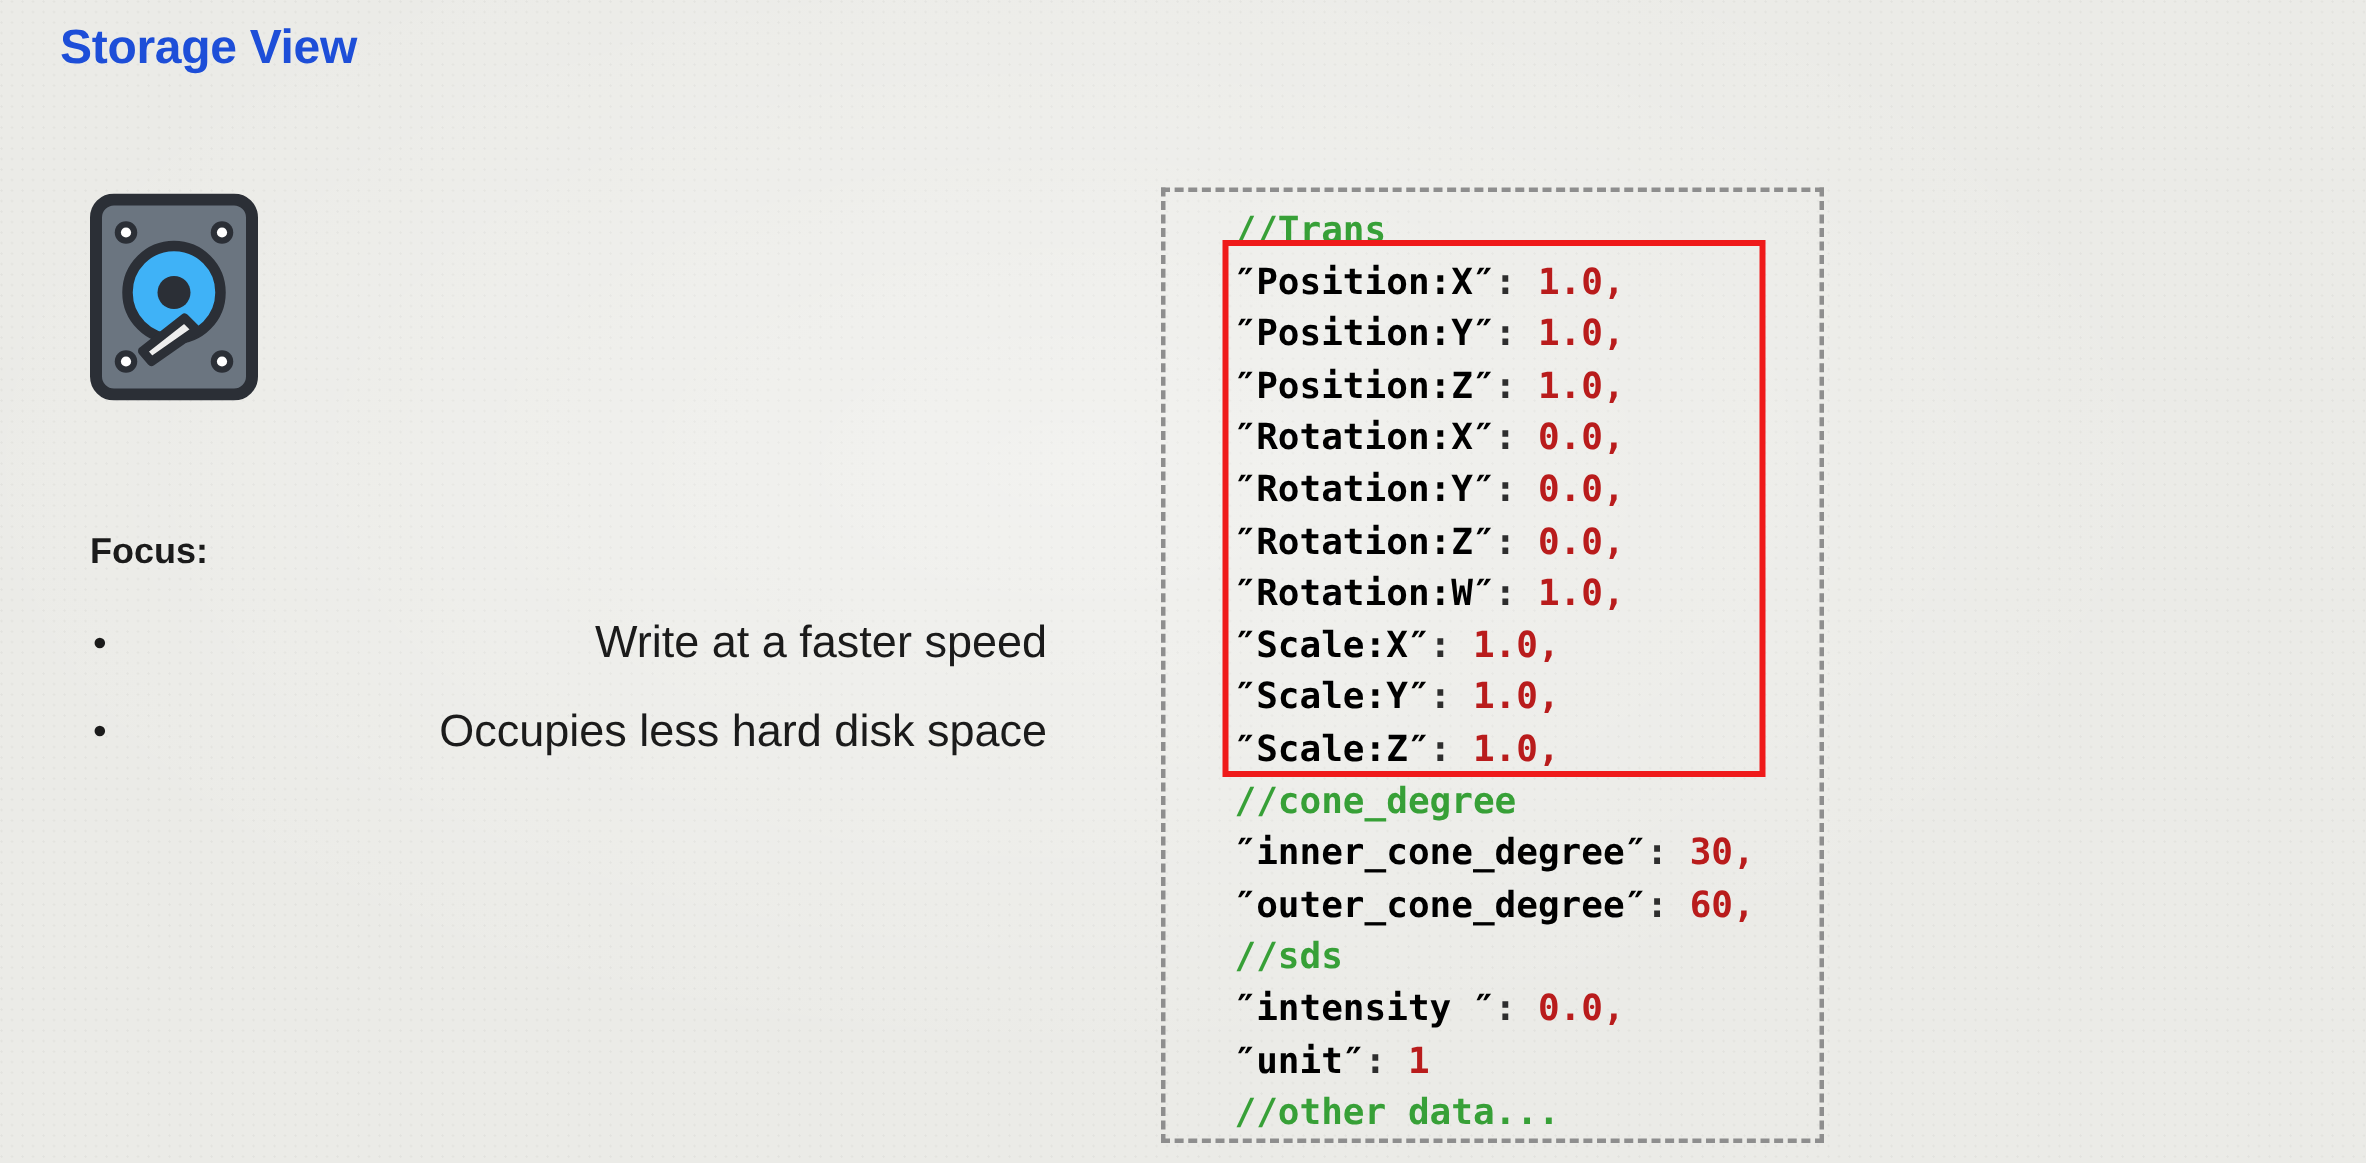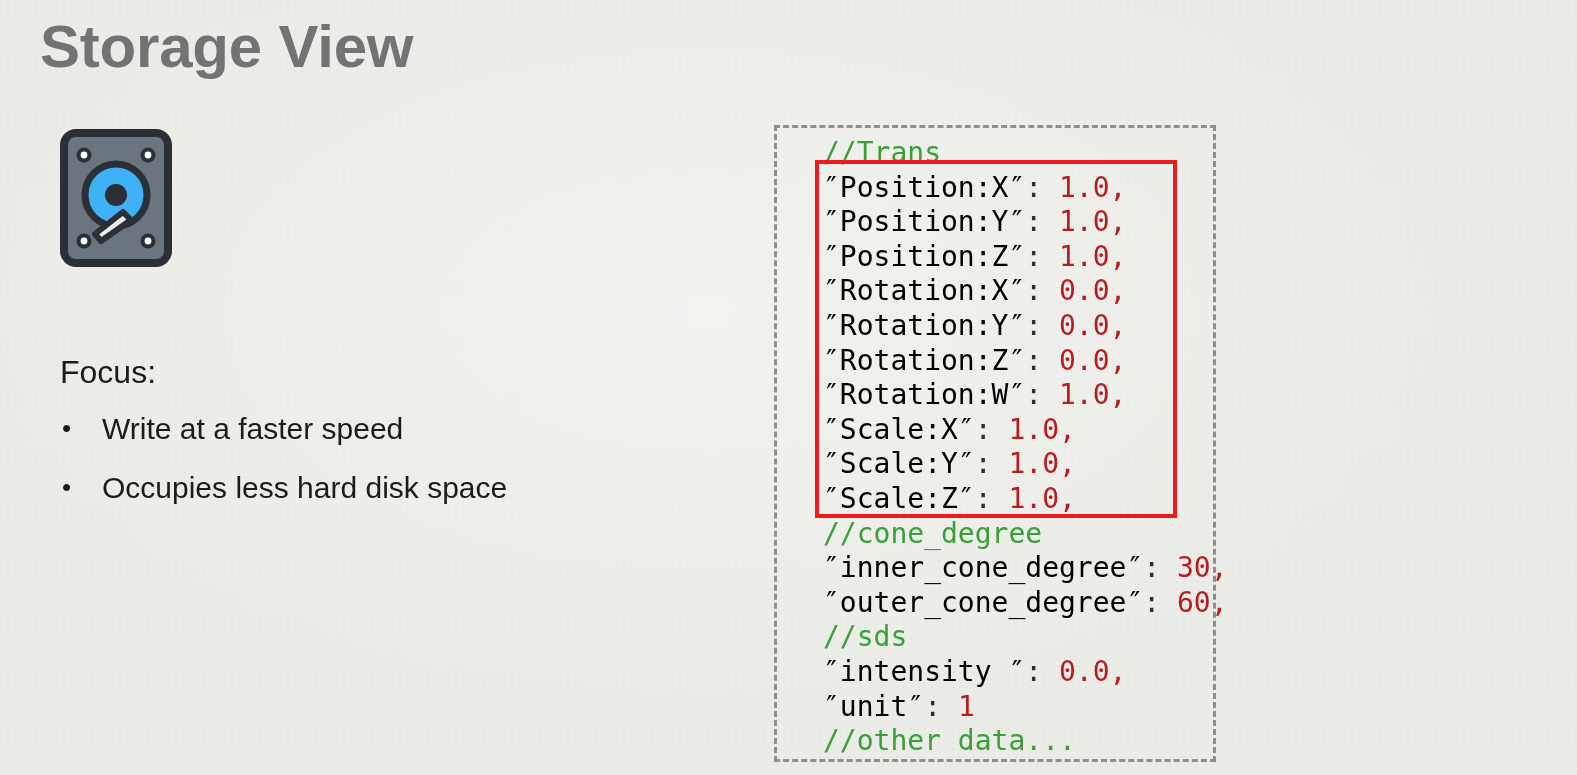--- a/index.html
+++ b/index.html
@@ -40,44 +40,44 @@
     width: 1577px;
     height: 775px;
     z-index: 1;
   }
 
   
   .page-title {
     position: absolute;
     left: 40px;
     top: 14px;
-    font-size: 60px;
+    font-size: 32px;
     font-weight: bold;
-    color: #737373;
+    color: #1d4ed8;
     letter-spacing: -0.2px;
     line-height: 1.1;
   }
 
   
   .hdd-icon {
     position: absolute;
     left: 60px;
     top: 129px;
     width: 112px;
     height: 138px;
   }
 
   
   .focus-heading {
     position: absolute;
     left: 60px;
     top: 354px;
-    font-size: 32px;
+    font-size: 24px;
     color: #1b1b1b;
-    font-weight: normal;
+    font-weight: bold;
   }
   .bullet-list {
     position: absolute;
     left: 58px;
     top: 410px;
     width: 640px;
   }
   .bullet-row {
     display: flex;
     align-items: flex-start;
@@ -90,40 +90,42 @@
     width: 40px;
     flex: 0 0 40px;
     text-align: left;
     padding-left: 4px;
     font-size: 26px;
     line-height: 1.42;
     color: #1b1b1b;
   }
   .bullet-text {
     flex: 1 1 auto;
+    text-align: right;
   }
 
   
   .code-panel {
     position: absolute;
     left: 774px;
     top: 125px;
     width: 442px;
     height: 637px;
     border: 3px dashed #8e8e8e;
     box-sizing: border-box;
   }
   .code-lines {
     position: absolute;
     left: 46px;
     top: 8px;
     font-family: "DejaVu Sans Mono", "Liberation Mono", monospace;
-    font-size: 28px;
+    font-size: 24px;
     line-height: 34.6px;
     white-space: pre;
+    font-weight: bold;
   }
   .code-line {
     height: 34.6px;
     white-space: pre;
   }
   .tok-comment { color: #37a037; }
   .tok-key     { color: #000000; }
   .tok-punct   { color: #2e2e2e; }
   .tok-val     { color: #b91c1c; }
 

